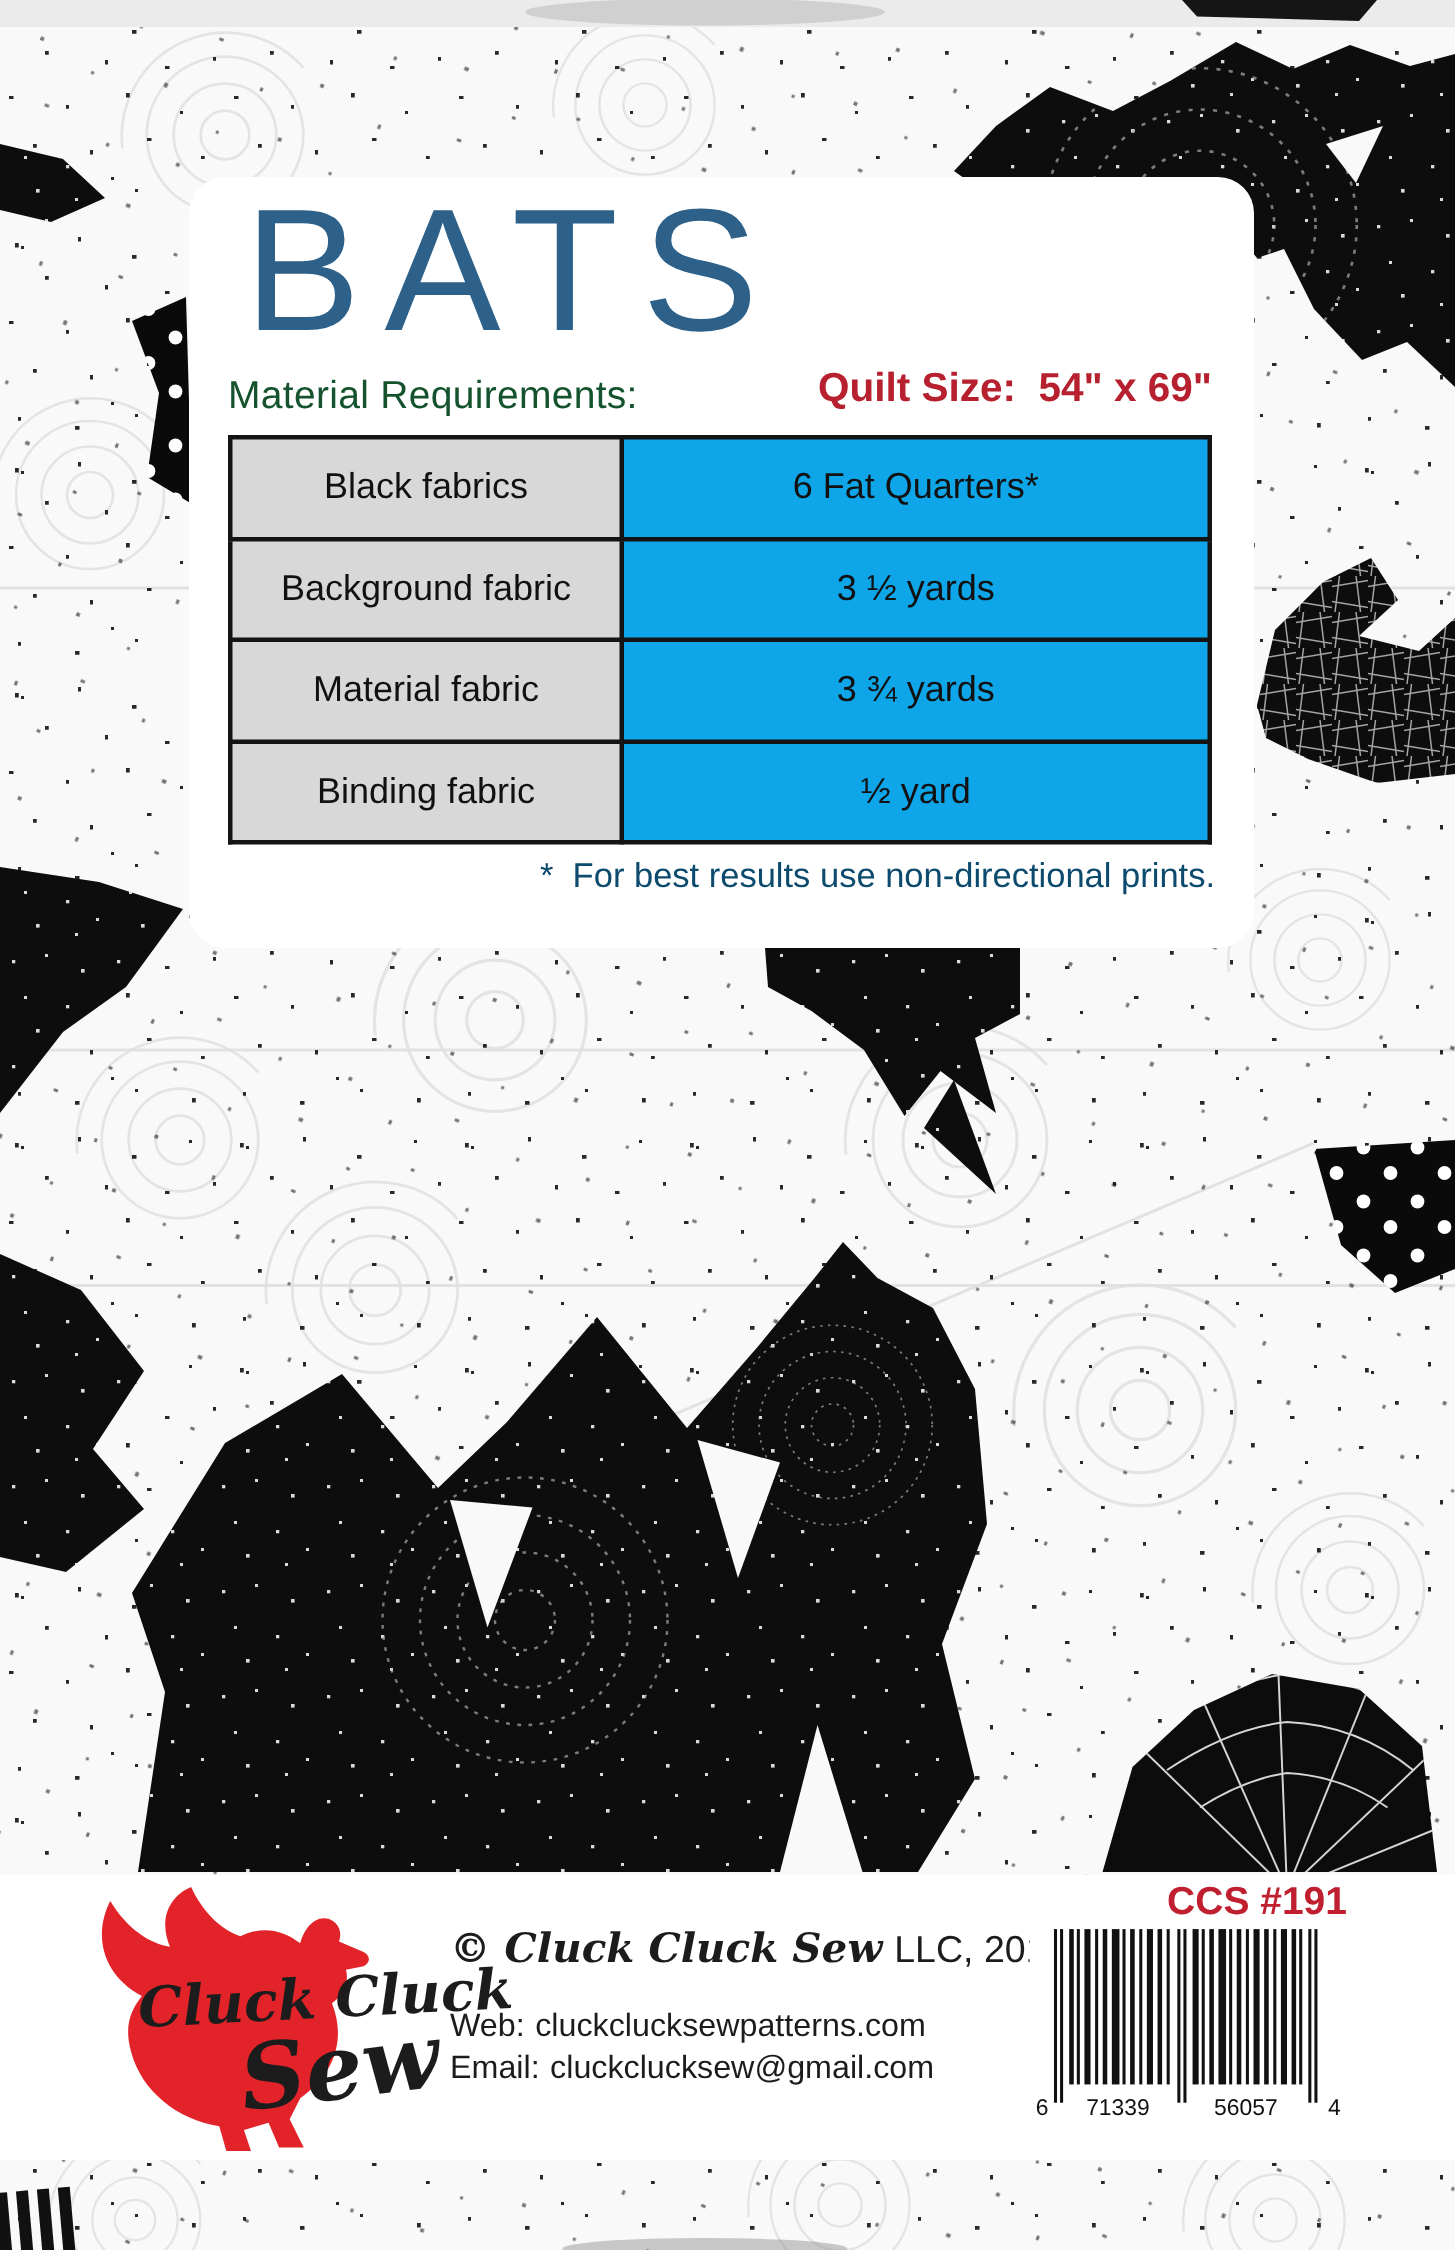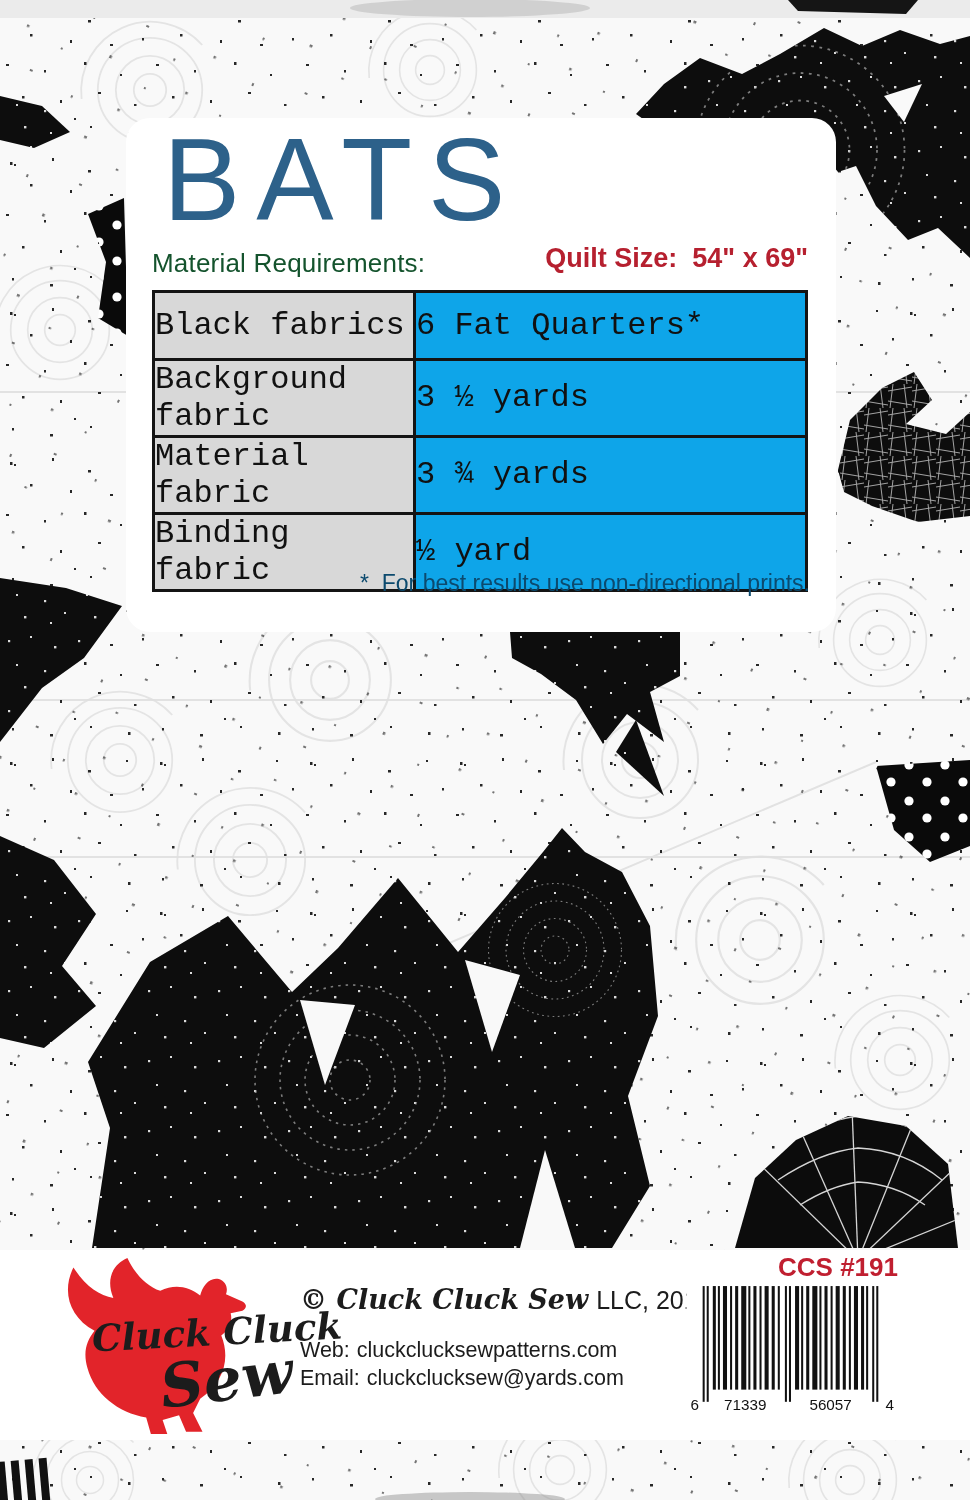--- a/index.html
+++ b/index.html
@@ -28,22 +28,22 @@
   }
   .material-heading{
     position:absolute;left:26px;top:130px;
     font-size:26px;color:#14532d;letter-spacing:.2px;text-align:center;
   }
   table.req-table{
     position:absolute;left:26px;top:172px;width:656px;
     border-collapse:collapse;table-layout:fixed;
   }
   table.req-table td{
-    border:3px solid #141414;height:64.5px;text-align:left;
-    font-size:32px;color:#111;padding:0;font-family:Liberation Mono, monospace;
+    border:3px solid #141414;height:64.5px;text-align:center;
+    font-size:24px;color:#111;padding:0;
   }
   td.req-label{width:258px;background:#d8d8d8;}
   td.req-value{background:#0ea5e9;}
   .footnote{
     position:absolute;right:26px;top:452px;
     font-size:23px;color:#0c4a6e;white-space:pre;
   }
 
   
   .footer-bar{
@@ -322,21 +322,21 @@
   </div>
 
   <div class="contact-block">
     <div class="copyright-line">
       <span class="copyright-script">© Cluck Cluck Sew</span><span class="copyright-suffix">LLC, 2019</span>
     </div>
     <div class="contact-line line-web">
       <span class="lbl">Web:</span><span>cluckclucksewpatterns.com</span>
     </div>
     <div class="contact-line line-email">
-      <span class="lbl">Email:</span><span>cluckclucksew@yards.com</span>
+      <span class="lbl">Email:</span><span>cluckclucksew@gmail.com</span>
     </div>
   </div>
 
   <div class="sku">CCS #191</div>
 
   <svg class="barcode" viewBox="0 0 208 130">
     <rect x="0" y="0" width="208" height="130" fill="#ffffff"></rect>
     <g fill="#111111">
 
       <rect x="16" y="4" width="2" height="114"></rect>

